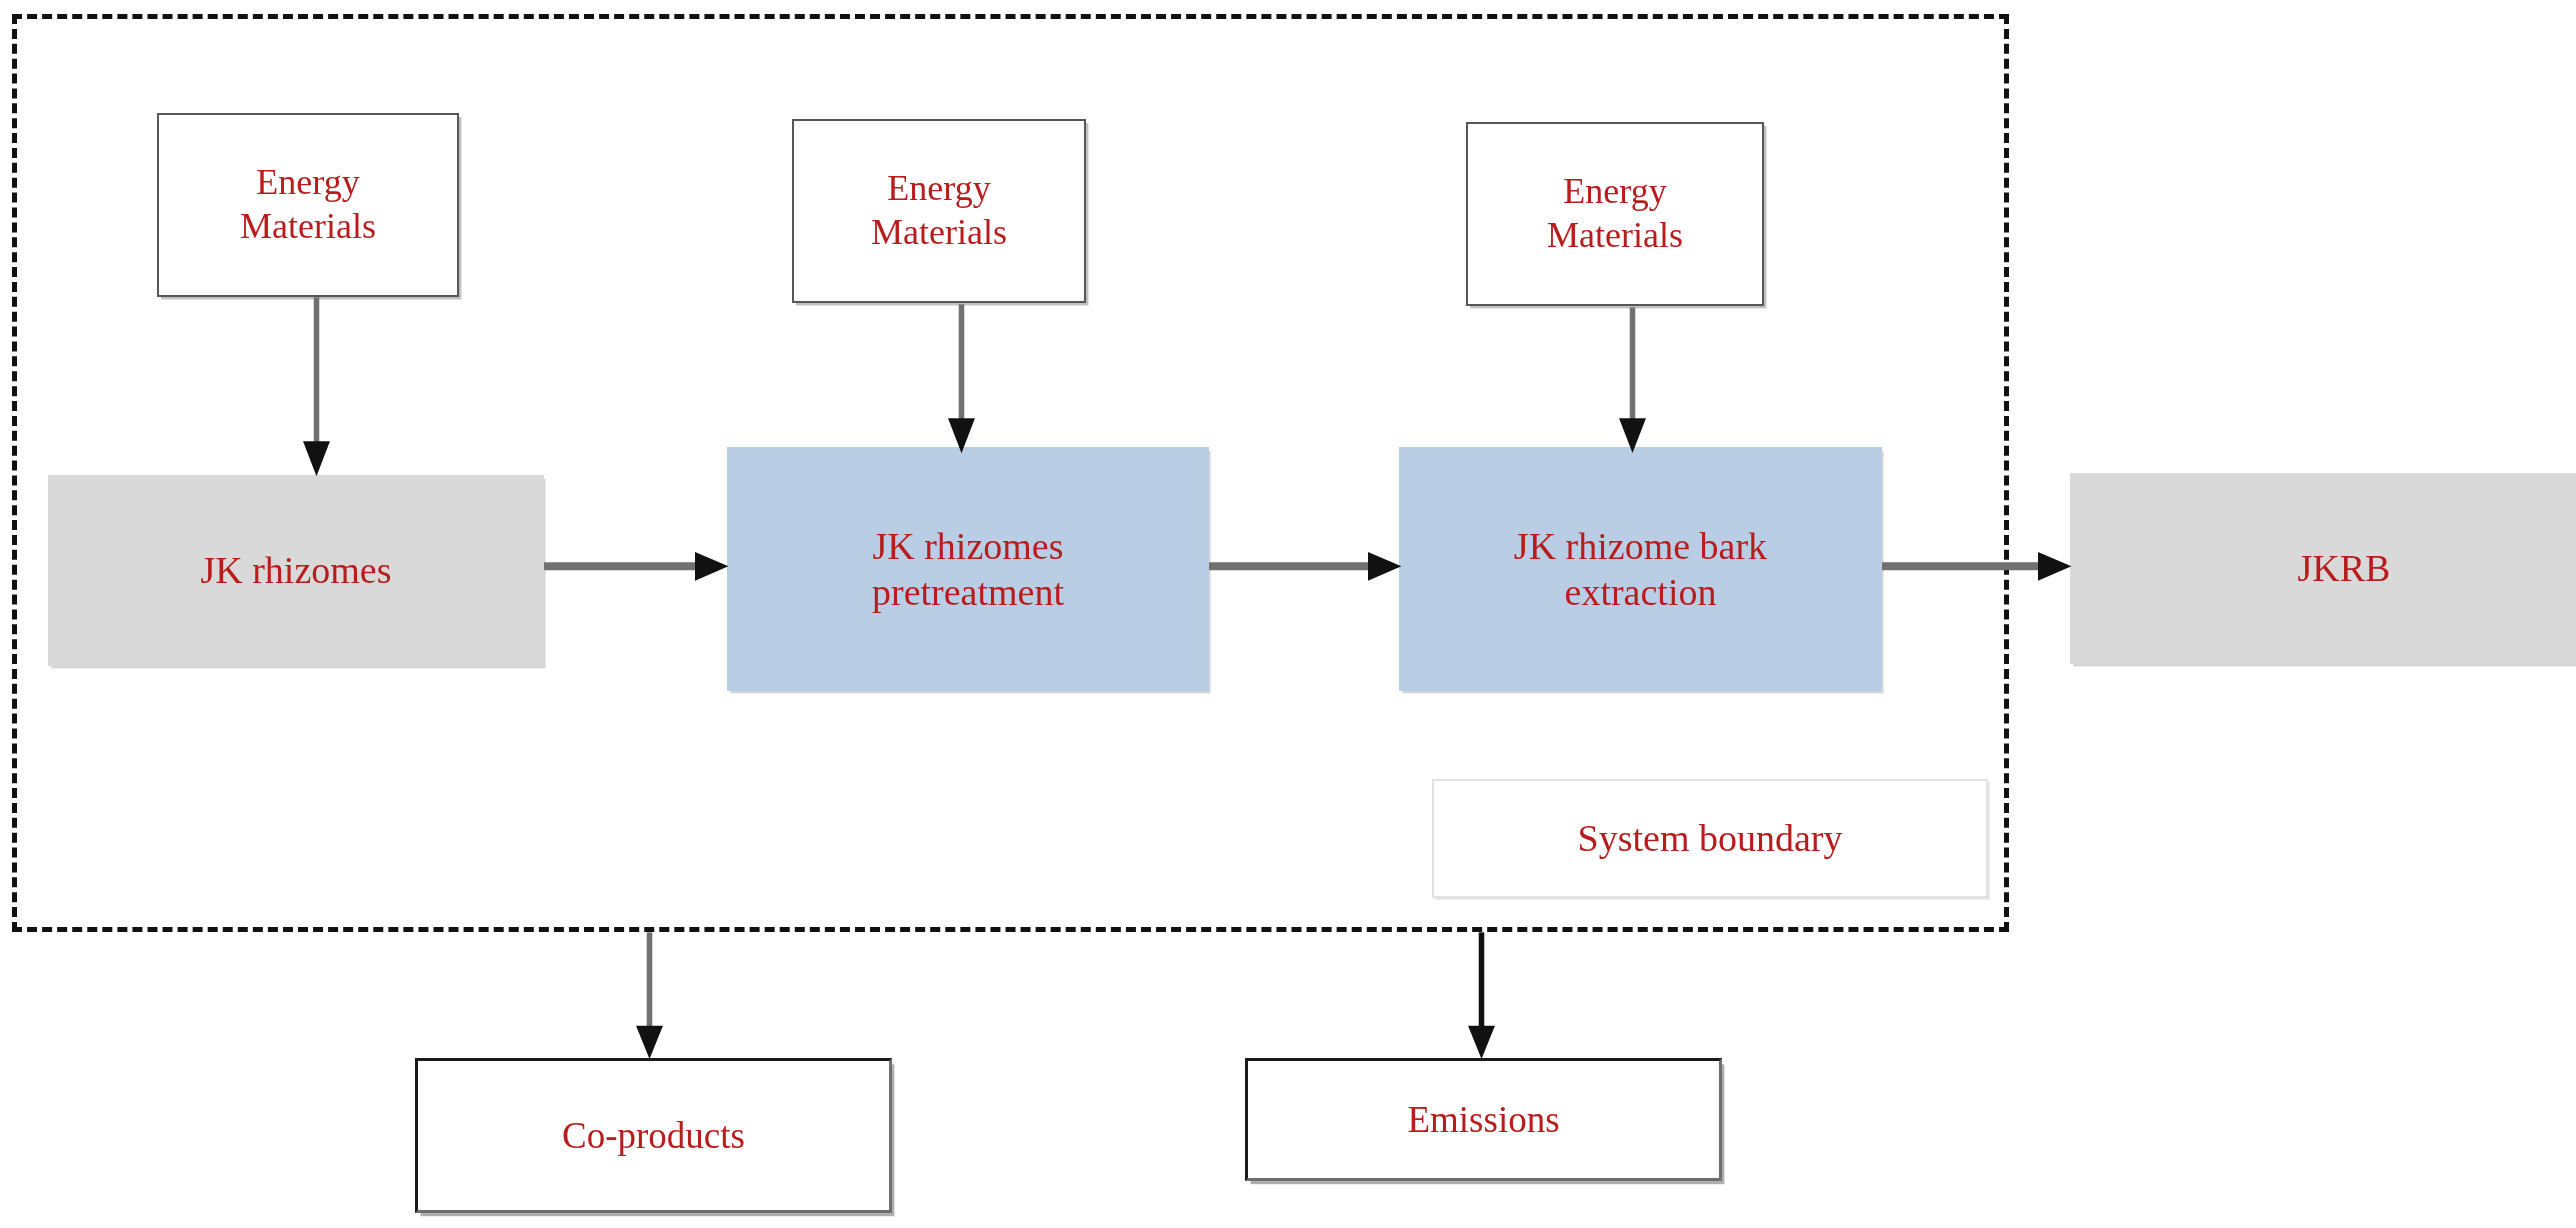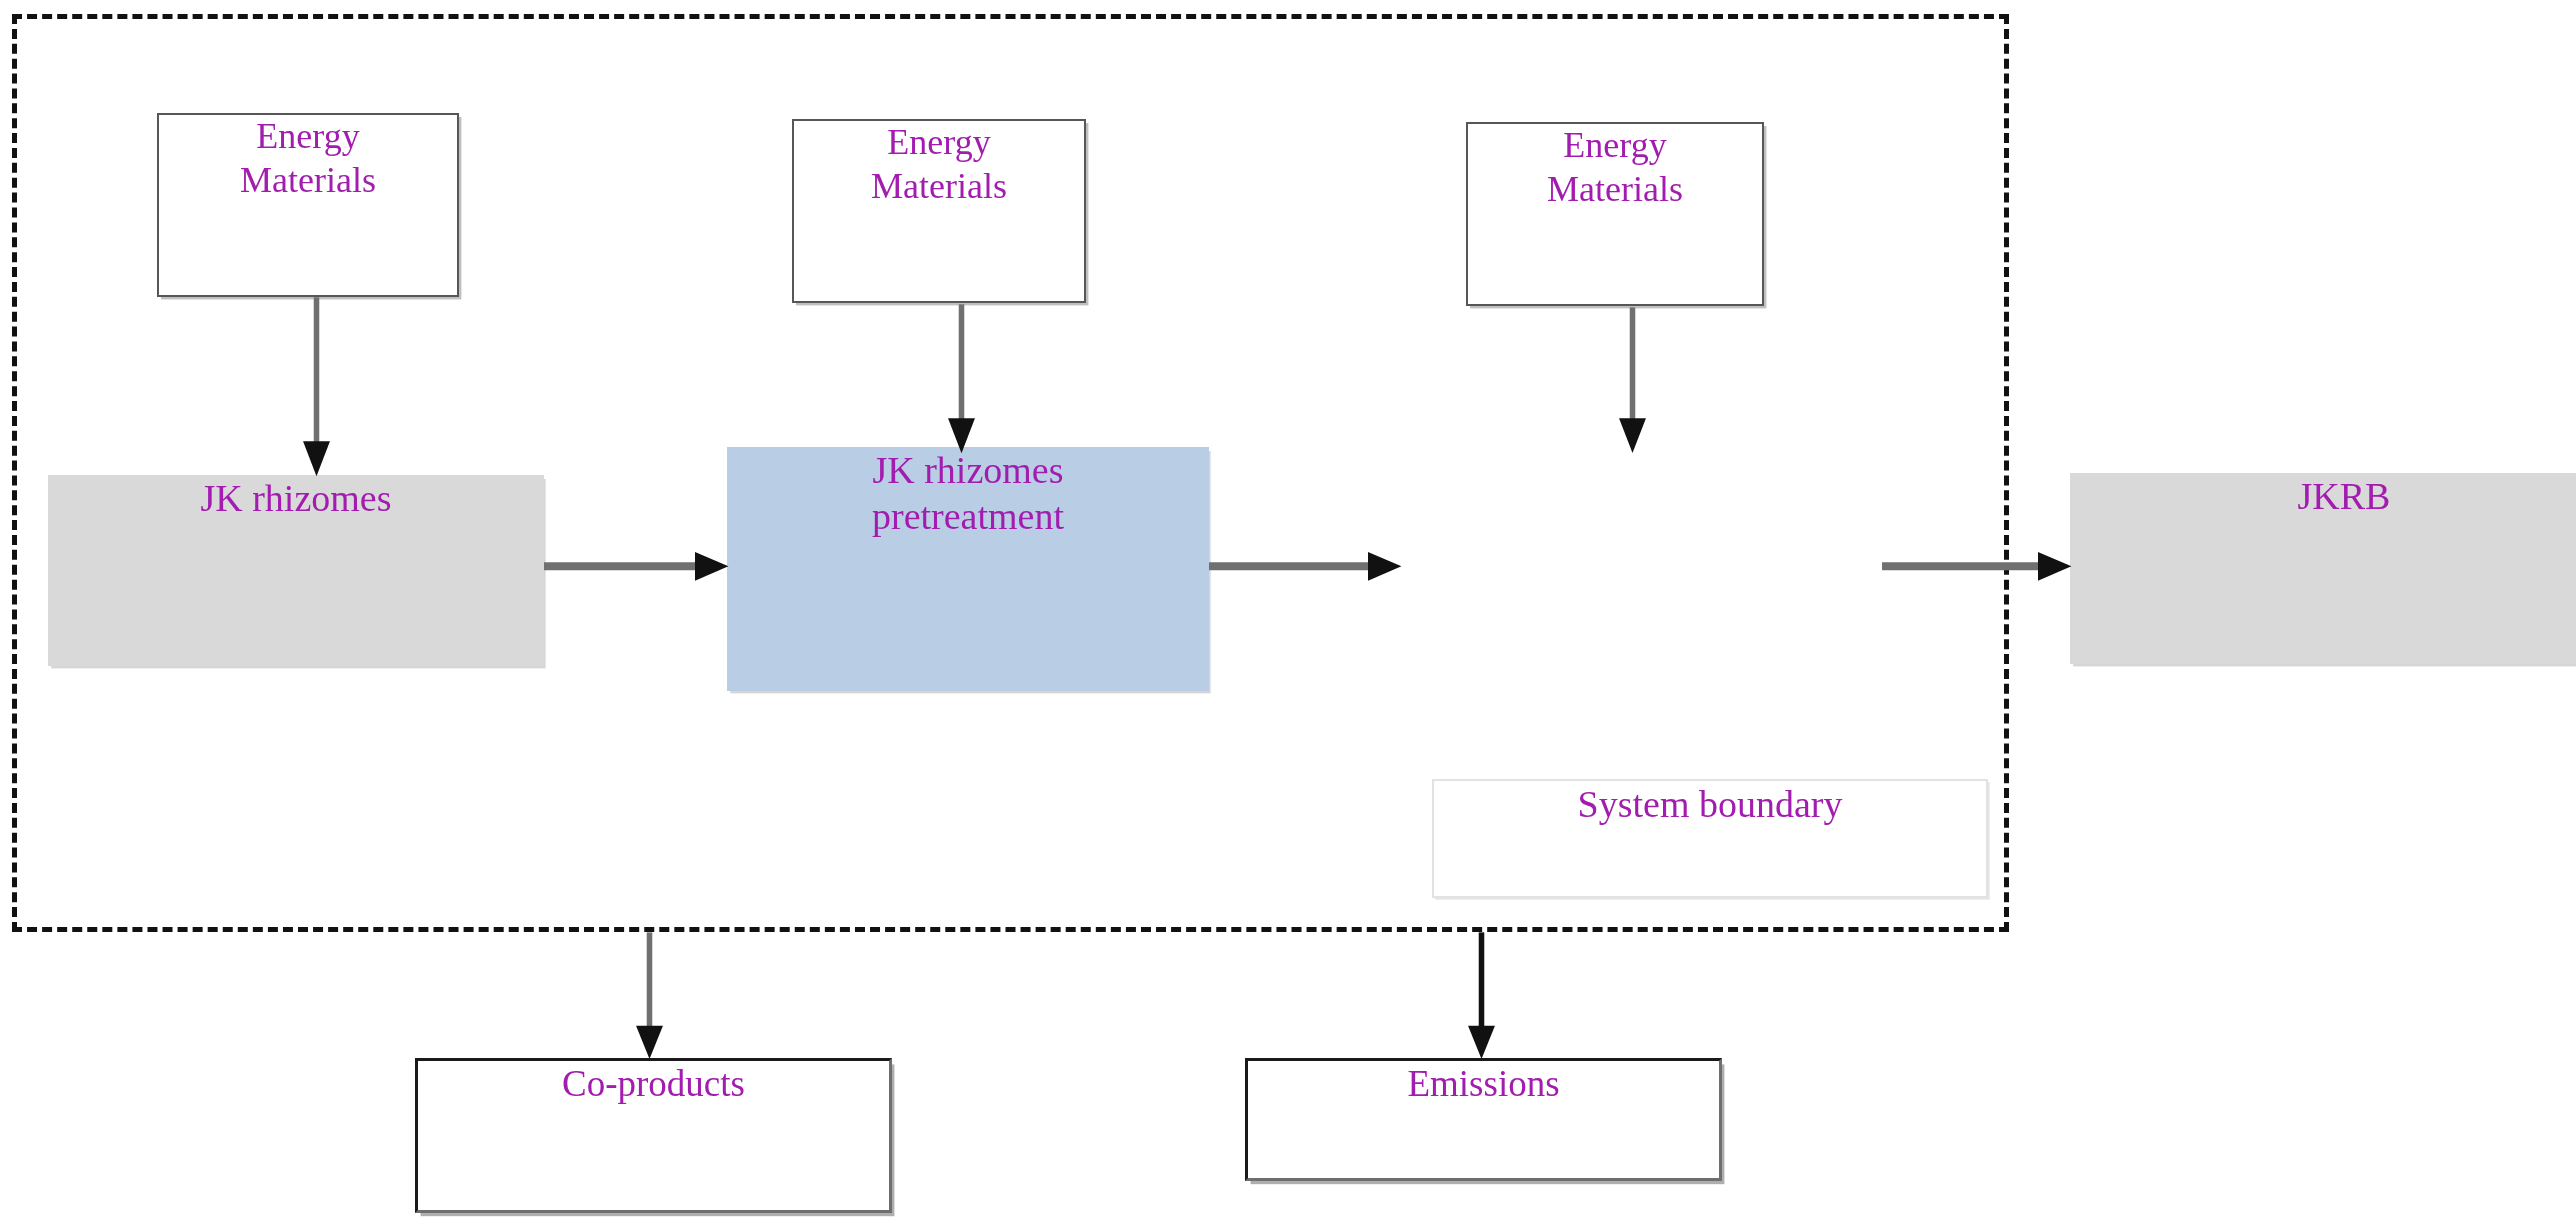--- a/index.html
+++ b/index.html
@@ -28,23 +28,24 @@
     border: 5.6px dashed #111111;
     box-sizing: border-box;
     background: transparent;
   }
 
   
   .node {
     position: absolute;
     box-sizing: border-box;
     display: flex;
+    align-items: center;
     justify-content: center;
     text-align: center;
-    color: #a21caf;
+    color: #b91c1c;
     line-height: 1.22;
   }
   .node .node-label {
     display: block;
     width: 100%;
     padding: 0 6.4px;
     white-space: pre-line;
   }
 
   
@@ -122,20 +123,24 @@
 
   <div class="node material-box" style="left:48px; top:475px; width:496px; height:191px;">
     <span class="node-label">JK rhizomes</span>
   </div>
 
   <div class="node process-box" style="left:727px; top:447px; width:482px; height:244px;">
     <span class="node-label">JK rhizomes
 pretreatment</span>
   </div>
 
+  <div class="node process-box" style="left:1399px; top:447px; width:483px; height:244px;">
+    <span class="node-label">JK rhizome bark
+extraction</span>
+  </div>
 
   <div class="node material-box" style="left:2070px; top:473px; width:548px; height:191px;">
     <span class="node-label">JKRB</span>
   </div>
 
   <div class="node caption-box" style="left:1432px; top:779px; width:556px; height:119px;">
     <span class="node-label">System boundary</span>
   </div>
 
   <div class="node output-box" style="left:415px; top:1058px; width:477px; height:155px;">

